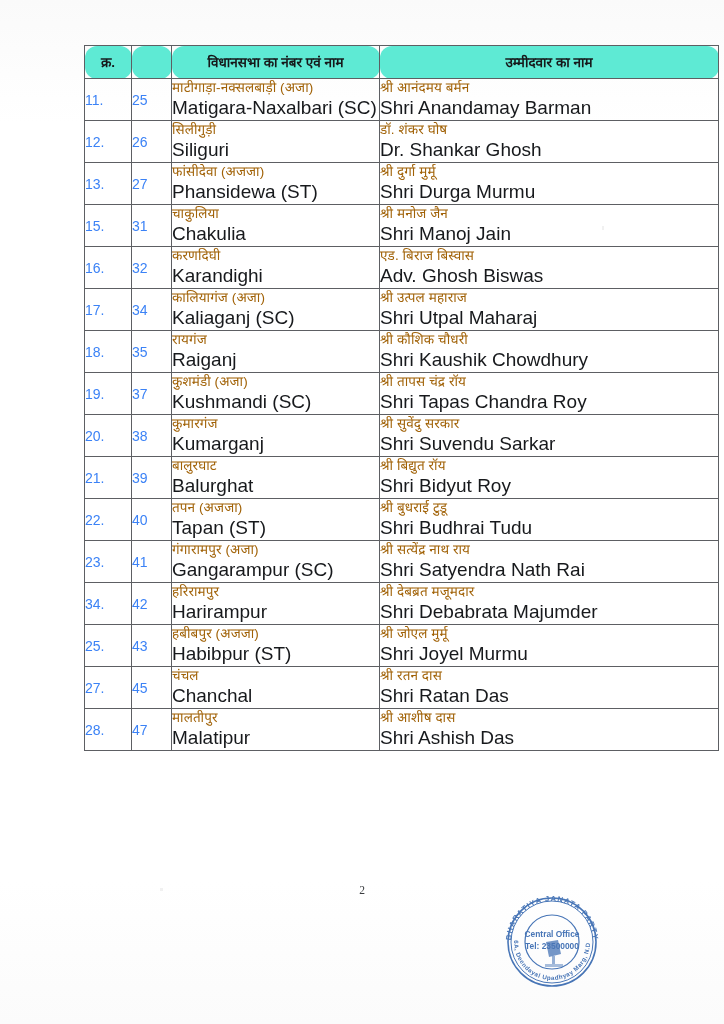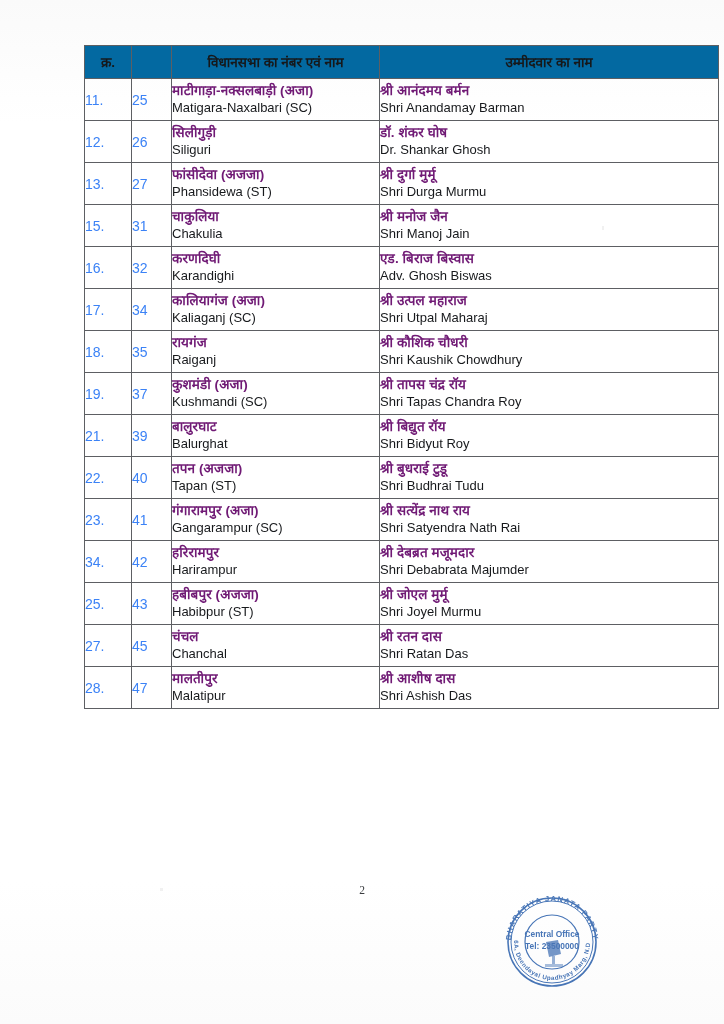--- a/index.html
+++ b/index.html
@@ -37,27 +37,28 @@
     width: 634px;
     border-collapse: collapse;
     table-layout: fixed;
   }
   .doc-table th, .doc-table td {
     border: 1px solid #5d5f63;
     padding: 0;
     vertical-align: middle;
   }
   .doc-table thead th {
-    background: #0369a1;
+    background: #5eead4;
     height: 32px;
     font-size: 13.5px;
     font-weight: bold;
     color: #16181a;
     text-align: center;
     font-family: "Liberation Sans", "DejaVu Sans", sans-serif;
+    border-radius: 12px;
   }
   .col-sl    { width: 47px; }
   .col-no    { width: 40px; }
   .col-const { width: 208px; }
   .col-cand  { width: 339px; }
 
   .doc-table tbody tr { height: 42px; }
 
   .cell-sl, .cell-no {
     text-align: left;
@@ -67,29 +68,29 @@
   .cell-no { font-size: 14px; }
 
   .cell-const, .cell-cand {
     padding: 3px 0 4px 9px;
     line-height: 1.18;
   }
   .line-hi {
     display: block;
     font-family: "Liberation Sans", "DejaVu Sans", sans-serif;
     font-size: 13.5px;
-    font-weight: 700;
-    color: #701a75;
+    font-weight: 400;
+    color: #a16207;
     white-space: nowrap;
     letter-spacing: .1px;
   }
   .line-en {
     display: block;
     font-family: "Liberation Sans", sans-serif;
-    font-size: 13px;
+    font-size: 19px;
     color: #17191c;
     white-space: nowrap;
     margin-top: 1px;
   }
 
   .page-number {
     position: absolute;
     left: 0;
     right: 0;
     top: 884px;
@@ -227,20 +228,32 @@
       <tr>
         <td class="cell-sl">19.</td>
         <td class="cell-no">37</td>
         <td class="cell-const">
           <span class="line-hi">कुशमंडी  (अजा)</span>
           <span class="line-en">Kushmandi (SC)</span>
         </td>
         <td class="cell-cand">
           <span class="line-hi">श्री तापस चंद्र रॉय</span>
           <span class="line-en">Shri Tapas Chandra Roy</span>
+        </td>
+      </tr>
+      <tr>
+        <td class="cell-sl">20.</td>
+        <td class="cell-no">38</td>
+        <td class="cell-const">
+          <span class="line-hi">कुमारगंज</span>
+          <span class="line-en">Kumarganj</span>
+        </td>
+        <td class="cell-cand">
+          <span class="line-hi">श्री सुवेंदु सरकार</span>
+          <span class="line-en">Shri Suvendu Sarkar</span>
         </td>
       </tr>
       <tr>
         <td class="cell-sl">21.</td>
         <td class="cell-no">39</td>
         <td class="cell-const">
           <span class="line-hi">बालुरघाट</span>
           <span class="line-en">Balurghat</span>
         </td>
         <td class="cell-cand">

